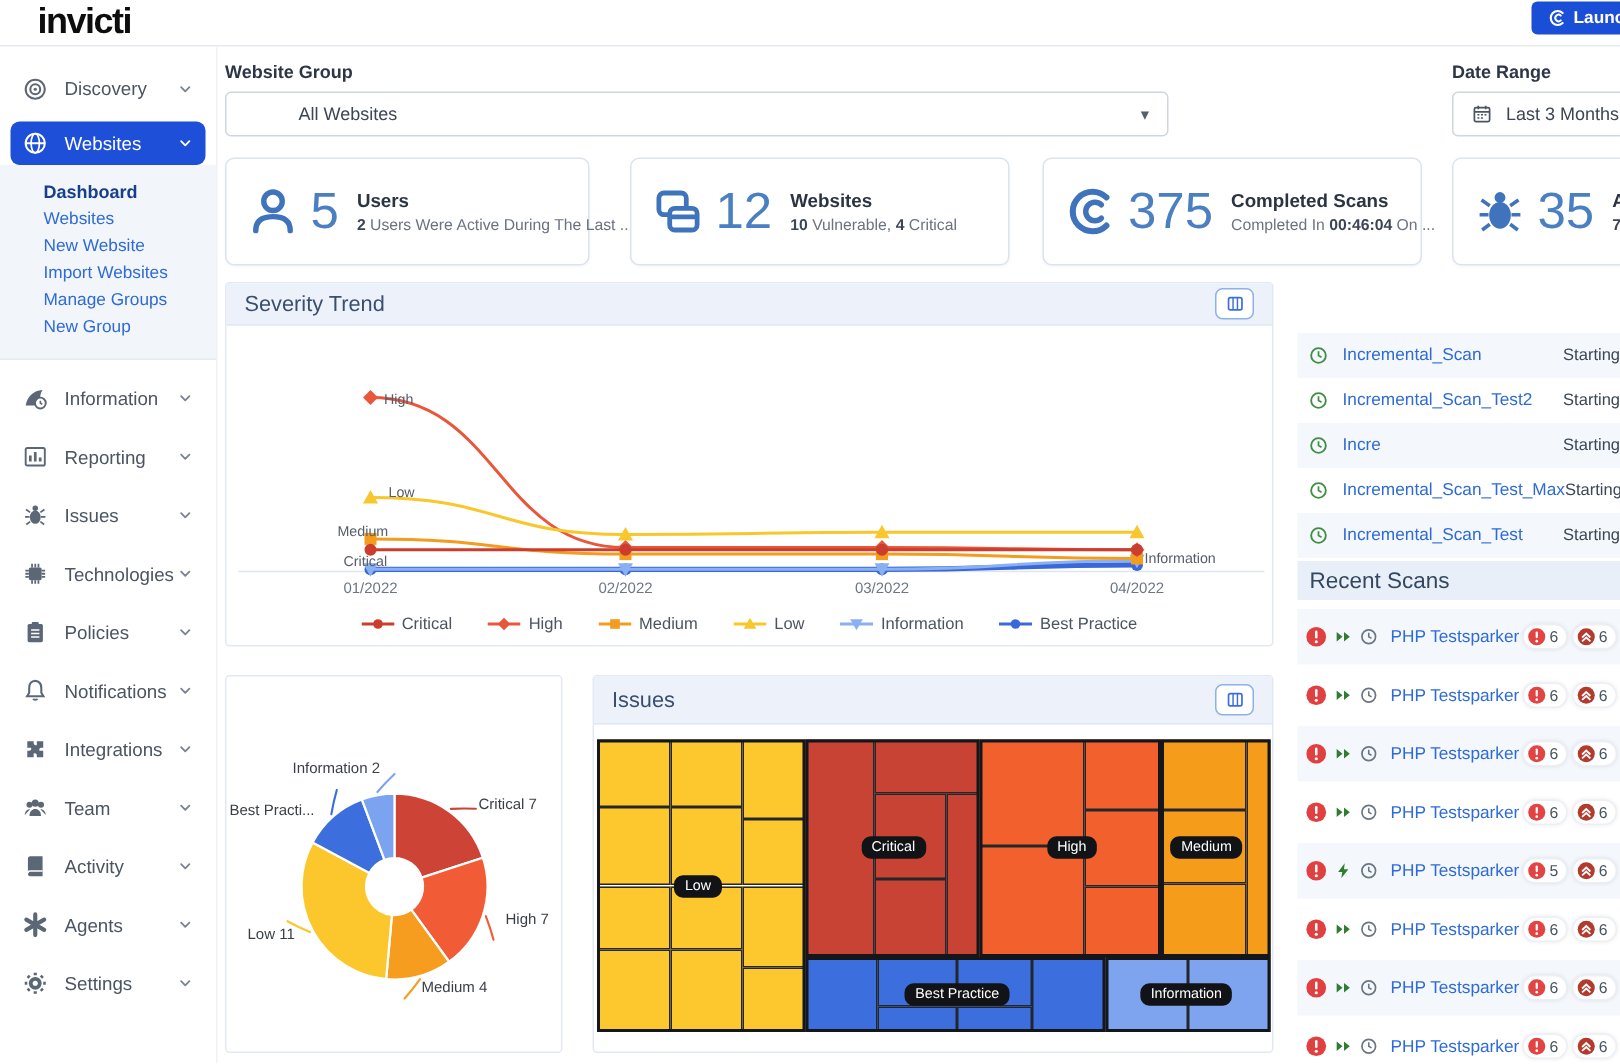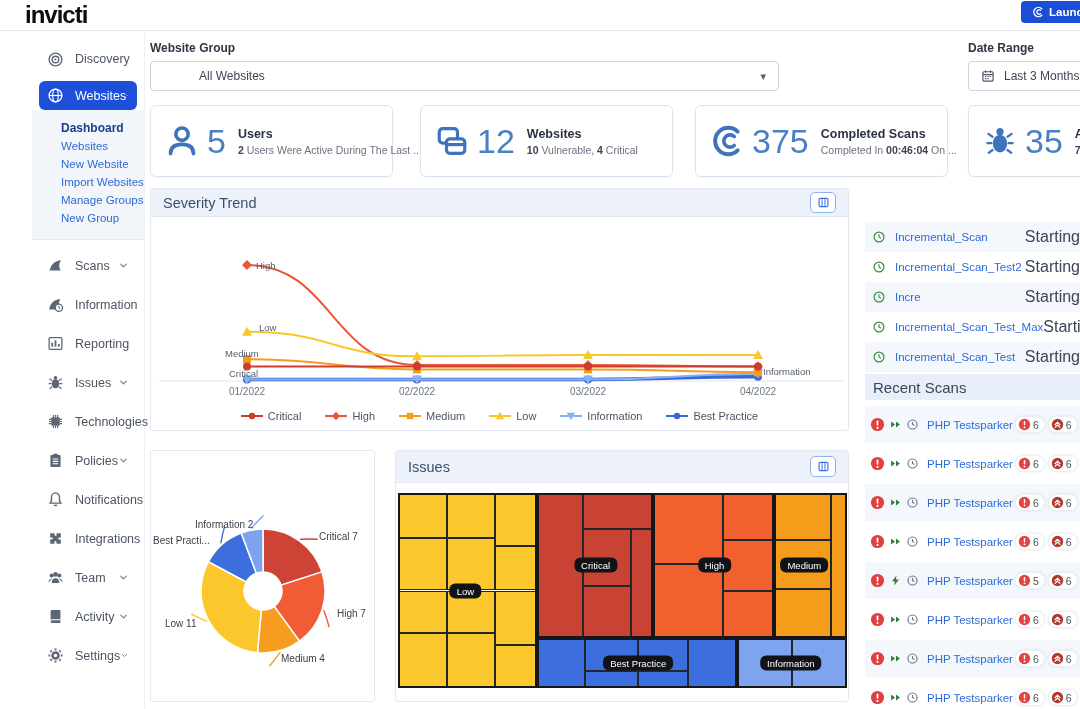--- a/index.html
+++ b/index.html
@@ -11,21 +11,21 @@
     border-bottom:1px solid #e7e9ee; z-index:6; }
   #logo { position:absolute; left:25px; top:1px; font-size:24px; font-weight:700; color:#0d0d0d;
     letter-spacing:-1px; }
   #launch { position:absolute; top:1px; left:1021px; height:22px; width:130px; display:flex;
     align-items:center; gap:5px; padding:0 11px; background:#1b4ed6; color:#fff; border:none;
     border-radius:4px; font-size:11.5px; font-weight:700; font-family:inherit; }
   #launch .i { width:12px; height:12px; color:#fff; }
 
   
   #sidebar { position:absolute; top:31px; left:0; width:145px; height:678px; background:#fff;
-    border-right:1px solid #f0f2f6; z-index:5;padding-left:32px; }
+    border-right:1px solid #f0f2f6; z-index:5; }
   .side-item { display:flex; align-items:center; height:30px; margin:0 7px; padding:0 8px;
     border-radius:6px; color:#4b5563; cursor:pointer; }
   .side-item .ico { width:17px; height:17px; color:#5c6775; flex:0 0 17px; }
   .side-item .lbl { font-size:12.5px; margin-left:11px; flex:1; }
   .side-item .chev { width:11px; height:11px; color:#7a8494; }
   .side-item.first { margin-top:13px; }
   .side-item.active { margin-top:7px; background:#1d4fd8; color:#fff; height:29px; }
   .side-item.active .ico, .side-item.active .chev { color:#fff; }
   #submenu { background:#f2f5fa; border-bottom:1px solid #e4e9f1; padding:9px 0 12px 29px; }
   .sub-link { font-size:11.5px; line-height:18px; color:#2e6bd6; cursor:pointer; }
@@ -73,21 +73,21 @@
   .anno { font-size:9.5px; fill:#555e69; }
 
   
   #rightcol { position:absolute; left:720px; top:157px; width:235px; height:521px; }
   .rhead { position:absolute; left:0; width:215px; height:26px; background:#e9eff9; display:flex;
     align-items:center; padding-left:8px; font-size:15px; color:#33475f; font-weight:500; }
   .sched-row { position:absolute; left:0; width:215px; height:30px; display:flex; align-items:center;
     padding:0 0 0 7px; }
   .sched-row .ico { width:14px; height:14px; color:#3f8e43; flex:0 0 14px; }
   .sched-row a { font-size:11.5px; color:#2e6bd6; margin-left:9px; text-decoration:none; cursor:pointer; }
-  .sched-row .status { margin-left:auto; font-size:16px; color:#3b4656; white-space:nowrap; }
+  .sched-row .status { margin-left:auto; font-size:11px; color:#3b4656; white-space:nowrap; }
   .recent-row { position:absolute; left:0; width:235px; height:37px; display:flex; align-items:center;
     padding-left:5px; }
   .recent-row .ic1 { width:15px; height:15px; color:#e04040; flex:0 0 15px; }
   .recent-row .ic2 { width:13px; height:13px; color:#2e7d32; margin-left:4px; flex:0 0 13px; }
   .recent-row .ic3 { width:13px; height:13px; color:#6b7683; margin-left:4px; flex:0 0 13px; }
   .recent-row a { font-size:11.5px; color:#2e6bd6; margin-left:8px; width:86px; text-decoration:none;
     white-space:nowrap; cursor:pointer; }
   .badges { display:flex; gap:3px; margin-left:2px; }
   .badge { display:flex; align-items:center; background:#fff; border:1px solid #eceff4;
     border-radius:10px; padding:1px 5px 1px 2px; box-shadow:0 0 3px rgba(20,30,60,.10); }
@@ -168,33 +168,20 @@
       <div class="sub-link">Websites</div>
       <div class="sub-link">New Website</div>
       <div class="sub-link">Import Websites</div>
       <div class="sub-link">Manage Groups</div>
       <div class="sub-link">New Group</div>
     </div>
   <div id="side-items">
       <div class="side-item">
         <span class="ico">
           <svg class="i" viewBox="0 0 16 16" fill="none">
-            <path d="M2.5 12.8 C3.6 6.8 7.6 3.4 13.2 3 C11 6 10.9 9.6 12.9 12.8 Z" fill="currentColor"></path>
-          </svg>
-        </span>
-        <span class="lbl">Scans</span>
-        <span class="chev">
-          <svg class="i" viewBox="0 0 16 16" fill="none">
-            <path d="M4 6 L8 10 L12 6" stroke="currentColor" stroke-width="1.8" stroke-linecap="round" stroke-linejoin="round"></path>
-          </svg>
-        </span>
-      </div>
-      <div class="side-item">
-        <span class="ico">
-          <svg class="i" viewBox="0 0 16 16" fill="none">
             <path d="M2 12.6 C3 6.6 7 3.2 12.6 2.8 C10.7 5.6 10.6 9 12.3 12.6 Z" fill="currentColor"></path>
             <circle cx="11.2" cy="11" r="3.4" fill="#fff" stroke="currentColor" stroke-width="1.2"></circle>
             <path d="M11.2 9.5 V11 L12.4 11.8" stroke="currentColor" stroke-width="1"></path>
           </svg>
         </span>
         <span class="lbl">Information</span>
         <span class="chev">
           <svg class="i" viewBox="0 0 16 16" fill="none">
             <path d="M4 6 L8 10 L12 6" stroke="currentColor" stroke-width="1.8" stroke-linecap="round" stroke-linejoin="round"></path>
           </svg>
@@ -304,20 +291,33 @@
         </span>
       </div>
       <div class="side-item">
         <span class="ico">
           <svg class="i" viewBox="0 0 16 16" fill="none">
             <path d="M3.4 3.2 C3.4 2.4 4 1.8 4.8 1.8 H12.6 V14.2 H4.8 C4 14.2 3.4 13.6 3.4 12.8 Z" fill="currentColor"></path>
             <path d="M3.4 12.4 C3.4 11.6 4 11 4.8 11 H12.6" stroke="#fff" stroke-width="1"></path>
           </svg>
         </span>
         <span class="lbl">Activity</span>
+        <span class="chev">
+          <svg class="i" viewBox="0 0 16 16" fill="none">
+            <path d="M4 6 L8 10 L12 6" stroke="currentColor" stroke-width="1.8" stroke-linecap="round" stroke-linejoin="round"></path>
+          </svg>
+        </span>
+      </div>
+      <div class="side-item">
+        <span class="ico">
+          <svg class="i" viewBox="0 0 16 16" fill="none">
+            <path d="M8 1.5 V14.5 M2.4 4.8 L13.6 11.2 M13.6 4.8 L2.4 11.2" stroke="currentColor" stroke-width="2.6" stroke-linecap="round"></path>
+          </svg>
+        </span>
+        <span class="lbl">Agents</span>
         <span class="chev">
           <svg class="i" viewBox="0 0 16 16" fill="none">
             <path d="M4 6 L8 10 L12 6" stroke="currentColor" stroke-width="1.8" stroke-linecap="round" stroke-linejoin="round"></path>
           </svg>
         </span>
       </div>
       <div class="side-item">
         <span class="ico">
           <svg class="i" viewBox="0 0 16 16" fill="none">
             <circle cx="8" cy="8" r="4" fill="currentColor"></circle>
@@ -925,21 +925,21 @@
           <path d="M69.89192153985837 59.80342617576891 Q71.43709472358509 50.95045385336889 73.56348981707106 43.597867388124484" fill="none" stroke="#3d6edd" stroke-width="1.4" stroke-linecap="round"></path>
           <path d="M90.21476090695674 49.9534380203363 A62 62 0 0 1 111.99999999999999 46 L112 89 A19 19 0 0 0 105.32387834245449 90.211537457845 Z" fill="#7ba3f0" stroke="#fff" stroke-width="1.5"></path>
           <path d="M100.57235873288724 45.0285063296877 Q106.43949389541685 38.22120112913312 112.03603148322911 33.00000865511906" fill="none" stroke="#7ba3f0" stroke-width="1.4" stroke-linecap="round"></path>
         </svg>
       <div id="donut-labels">
           <div class="dlabel" style="left: 168px; top: 48px;">Critical 7</div>
           <div class="dlabel" style="left: 186px; top: 125px;">High 7</div>
           <div class="dlabel" style="left: 130px; top: 170px;">Medium 4</div>
           <div class="dlabel" style="left: 14px; top: 135px;">Low 11</div>
           <div class="dlabel" style="left: 2px; top: 52px;">Best Practi...</div>
-          <div class="dlabel" style="left: 44px; top: 36px;">Information 2</div>
+          <div class="dlabel" style="left: 44px; top: 24px;">Information 2</div>
         </div>
     </div>
   </section>
 
   <section class="panel" id="issues-panel">
     <div class="phead">
       <h2>Issues</h2>
       <button class="gridbtn">
         <span class="i">
             <svg class="i" viewBox="0 0 16 16" fill="none">

